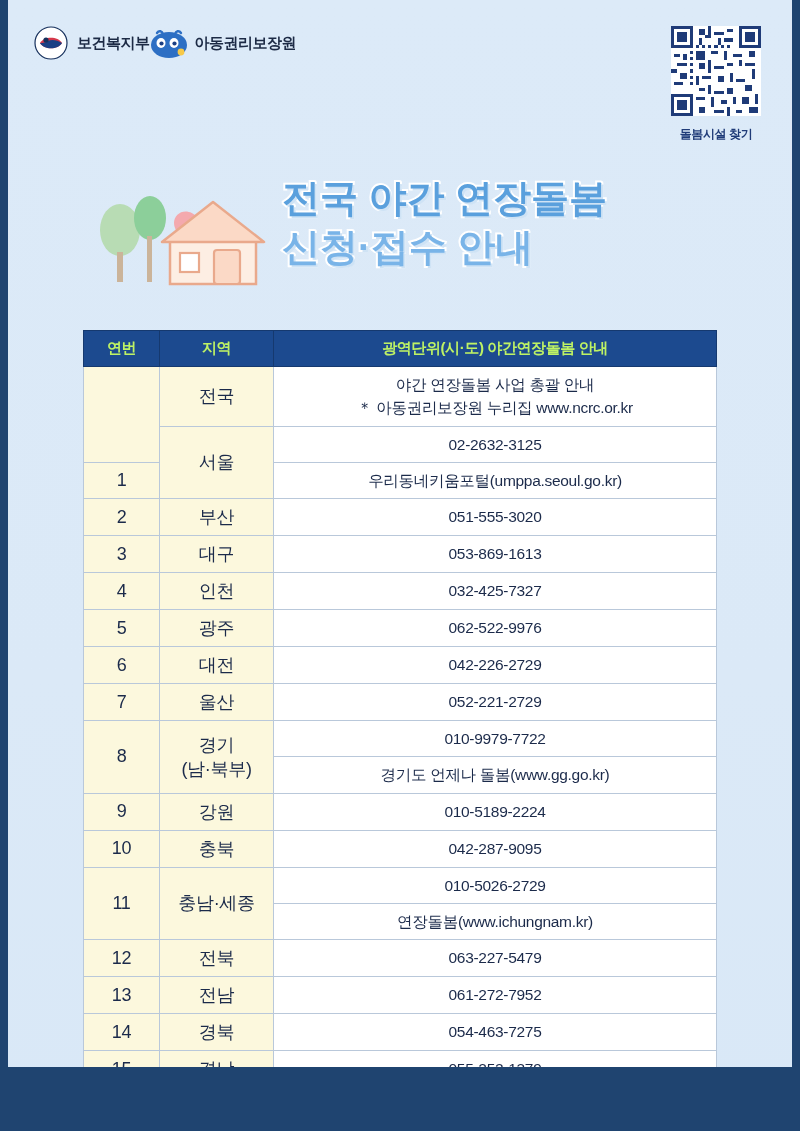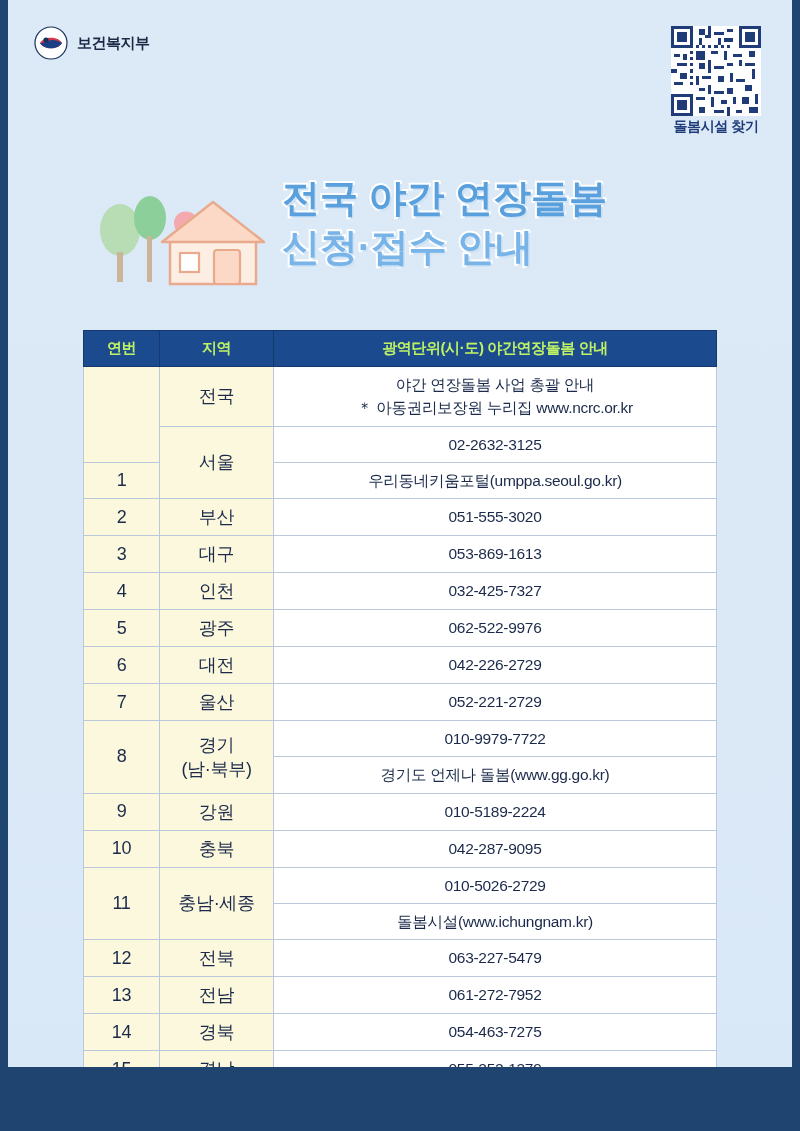--- a/index.html
+++ b/index.html
@@ -63,22 +63,22 @@
     text-align: center;
   }
   .qr-img {
     width: 90px;
     height: 90px;
     margin: 0 auto;
     display: block;
     background: #fff;
   }
   .qr-caption {
-    margin-top: 2px;
-    font-size: 14px;
+    margin-top: 10px;
+    font-size: 12px;
     font-weight: bold;
     color: #1f3b78;
     letter-spacing: -0.4px;
   }
 
   
   .title-area {
     position: absolute;
     top: 168px;
     left: 0;
@@ -193,20 +193,35 @@
         <svg viewBox="0 0 34 34" width="34" height="34" aria-hidden="true">
           <circle cx="17" cy="17" r="16" fill="#ffffff" stroke="#16305c" stroke-width="1.2"></circle>
           <path d="M6 17c4-7 18-7 22 0-4 7-18 7-22 0z" fill="#d6374a"></path>
           <path d="M6 17c4 7 18 7 22 0-5-3-10-4-14-2s-6 2-8 2z" fill="#1b3f84"></path>
           <circle cx="12" cy="14" r="2.6" fill="#16305c"></circle>
         </svg>
       </span>
       <span class="logo-text">보건복지부</span>
     </div>
 
+    <div class="logo-group">
+      <span class="logo-mark-ncrc">
+        <svg viewBox="0 0 38 32" width="38" height="32" aria-hidden="true">
+          <ellipse cx="19" cy="17" rx="18" ry="13" fill="#2d6fc4"></ellipse>
+          <ellipse cx="11" cy="15" rx="4.5" ry="5" fill="#ffffff"></ellipse>
+          <ellipse cx="24" cy="15" rx="4.5" ry="5" fill="#ffffff"></ellipse>
+          <circle cx="11.5" cy="15.5" r="2.1" fill="#1b3f84"></circle>
+          <circle cx="24.5" cy="15.5" r="2.1" fill="#1b3f84"></circle>
+          <path d="M7 5c2-3 5-2 6 1" stroke="#2d6fc4" stroke-width="2.4" fill="none" stroke-linecap="round"></path>
+          <path d="M31 5c-2-3-5-2-6 1" stroke="#2d6fc4" stroke-width="2.4" fill="none" stroke-linecap="round"></path>
+          <circle cx="31" cy="24" r="3.4" fill="#f7c948"></circle>
+        </svg>
+      </span>
+      <span class="logo-text">아동권리보장원</span>
+    </div>
 
   </div>
 
   <div class="qr-block">
     <svg class="qr-img" viewBox="0 0 29 29" shape-rendering="crispEdges" aria-hidden="true">
       <rect width="29" height="29" fill="#ffffff"></rect>
       <g fill="#1f3b78">
 
         <rect x="0" y="0" width="7" height="1"></rect>
           <rect x="0" y="6" width="7" height="1"></rect>
@@ -414,21 +429,21 @@
           <td class="col-region">충북</td>
           <td class="detail">042-287-9095</td>
         </tr>
 
         <tr>
           <td class="col-no" rowspan="2">11</td>
           <td class="col-region" rowspan="2">충남·세종</td>
           <td class="detail">010-5026-2729</td>
         </tr>
         <tr>
-          <td class="detail">돌봄시설(www.ichungnam.kr)</td>
+          <td class="detail">연장돌봄(www.ichungnam.kr)</td>
         </tr>
 
         <tr>
           <td class="col-no">12</td>
           <td class="col-region">전북</td>
           <td class="detail">063-227-5479</td>
         </tr>
 
         <tr>
           <td class="col-no">13</td>

